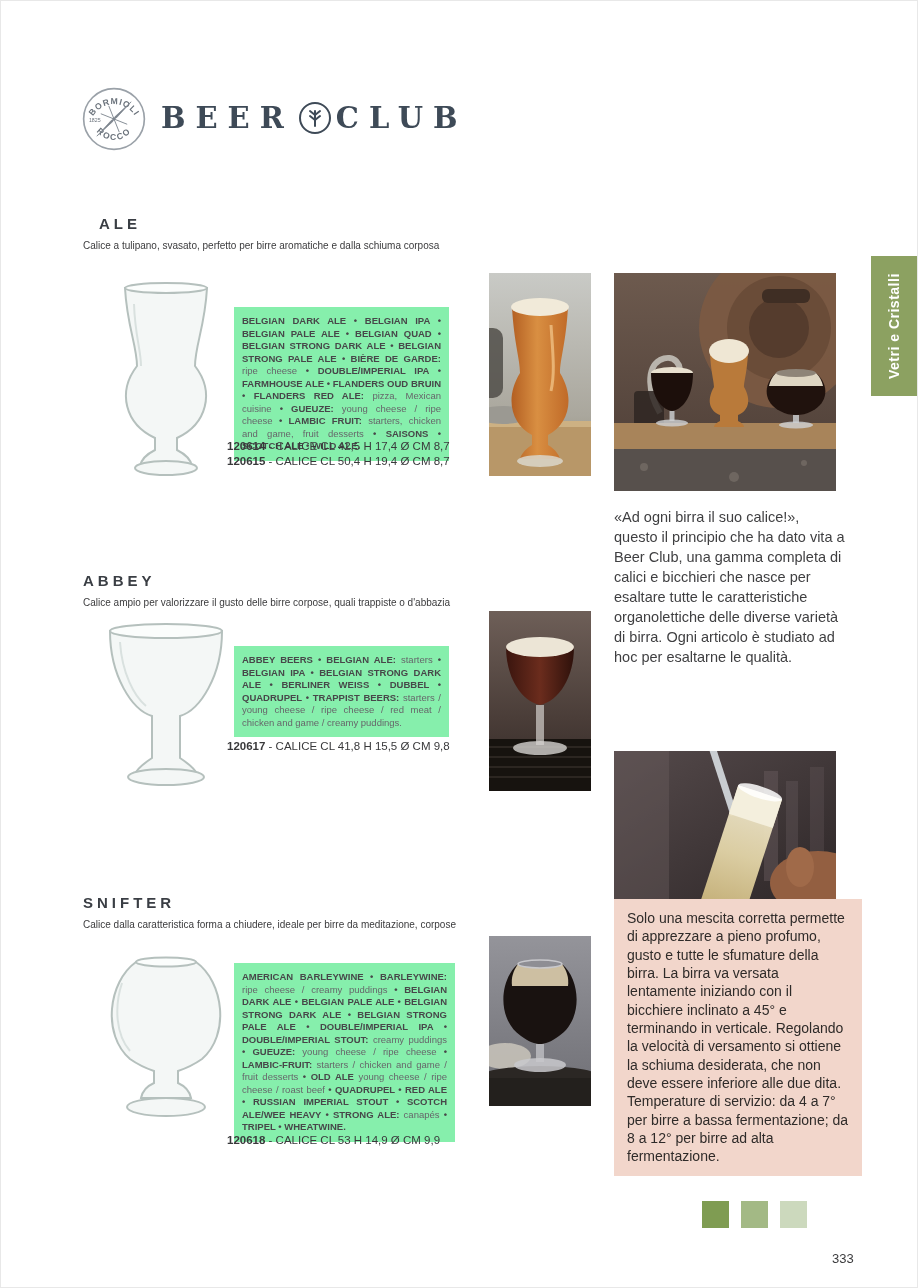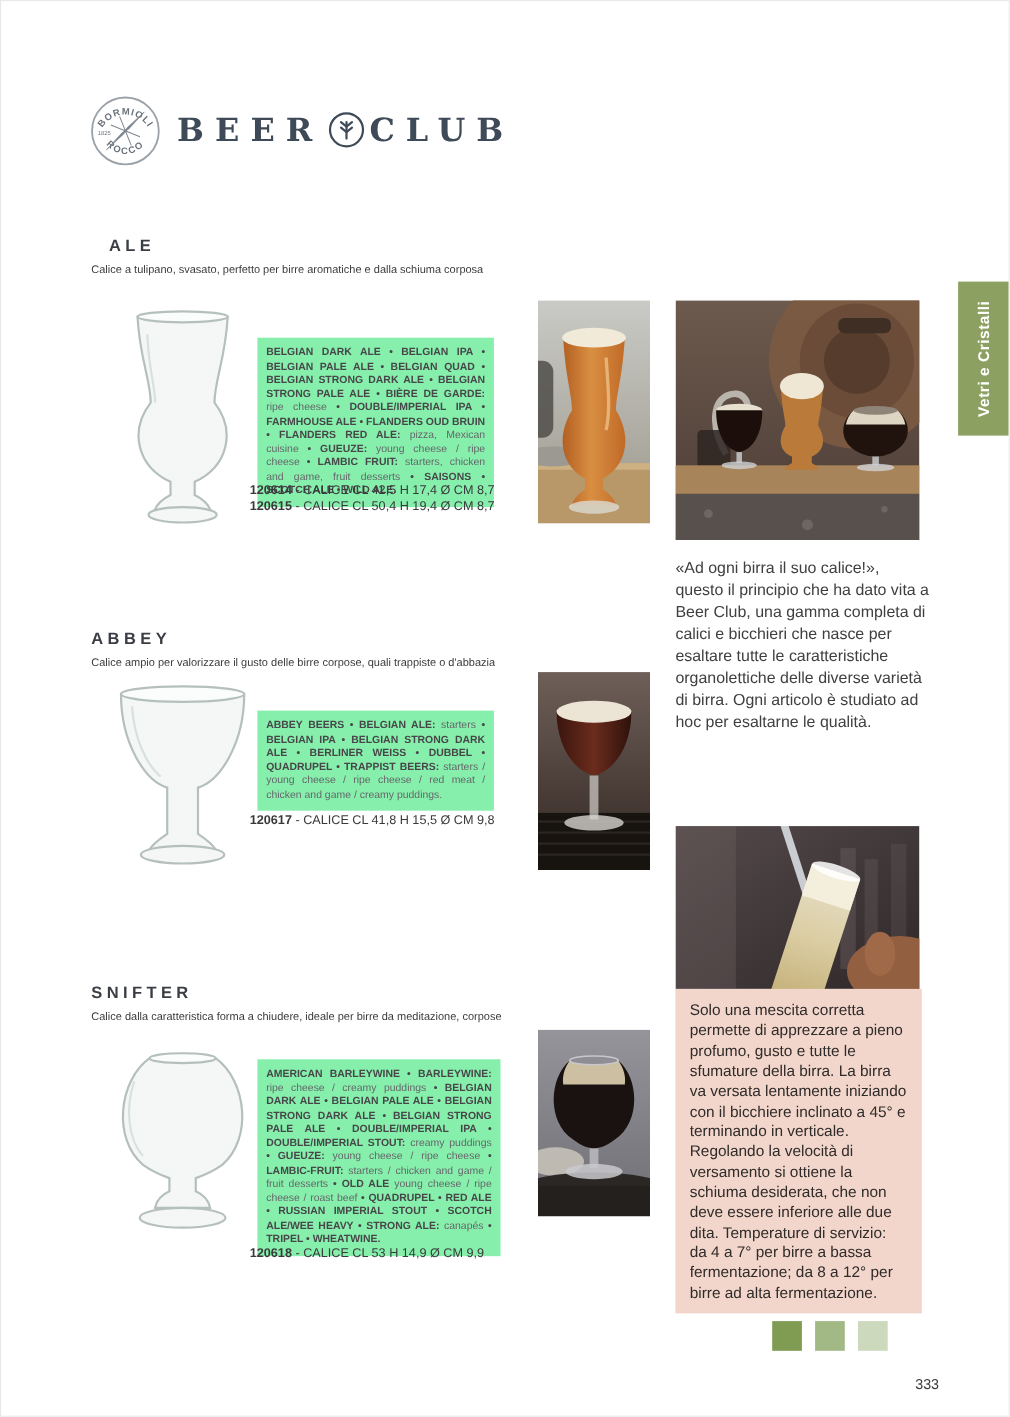--- a/index.html
+++ b/index.html
@@ -37,21 +37,21 @@
   .pair-box .seg-l{font-weight:400;color:#66666a;}
   .code-row{font-size:11.5px;line-height:1.28;color:#39393b;}
   .code-row .seg-b{font-weight:700;}
   .code-row .seg-l{font-weight:400;}
   
   .photo{overflow:hidden;}
   .photo svg{display:block;width:100%;height:100%;}
   
   .intro-par{left:613px;top:506px;width:232px;font-size:14.5px;line-height:1.38;color:#3f3f41;}
   .pour-note{
-    left:613px;top:898px;width:224px;min-height:217px;box-sizing:border-box;
+    left:613px;top:898px;width:248px;min-height:217px;box-sizing:border-box;
     background:#f2d6cb;padding:10px 13px;
     font-size:14px;line-height:1.31;color:#2f2b29;
   }
   
   .swatches{left:701px;top:1200px;display:flex;gap:12px;}
   .swatch{width:27px;height:27px;}
   .page-number{left:831px;top:1250px;font-size:13px;color:#3c3c3e;}
 </style>
 </head>
 <body>

